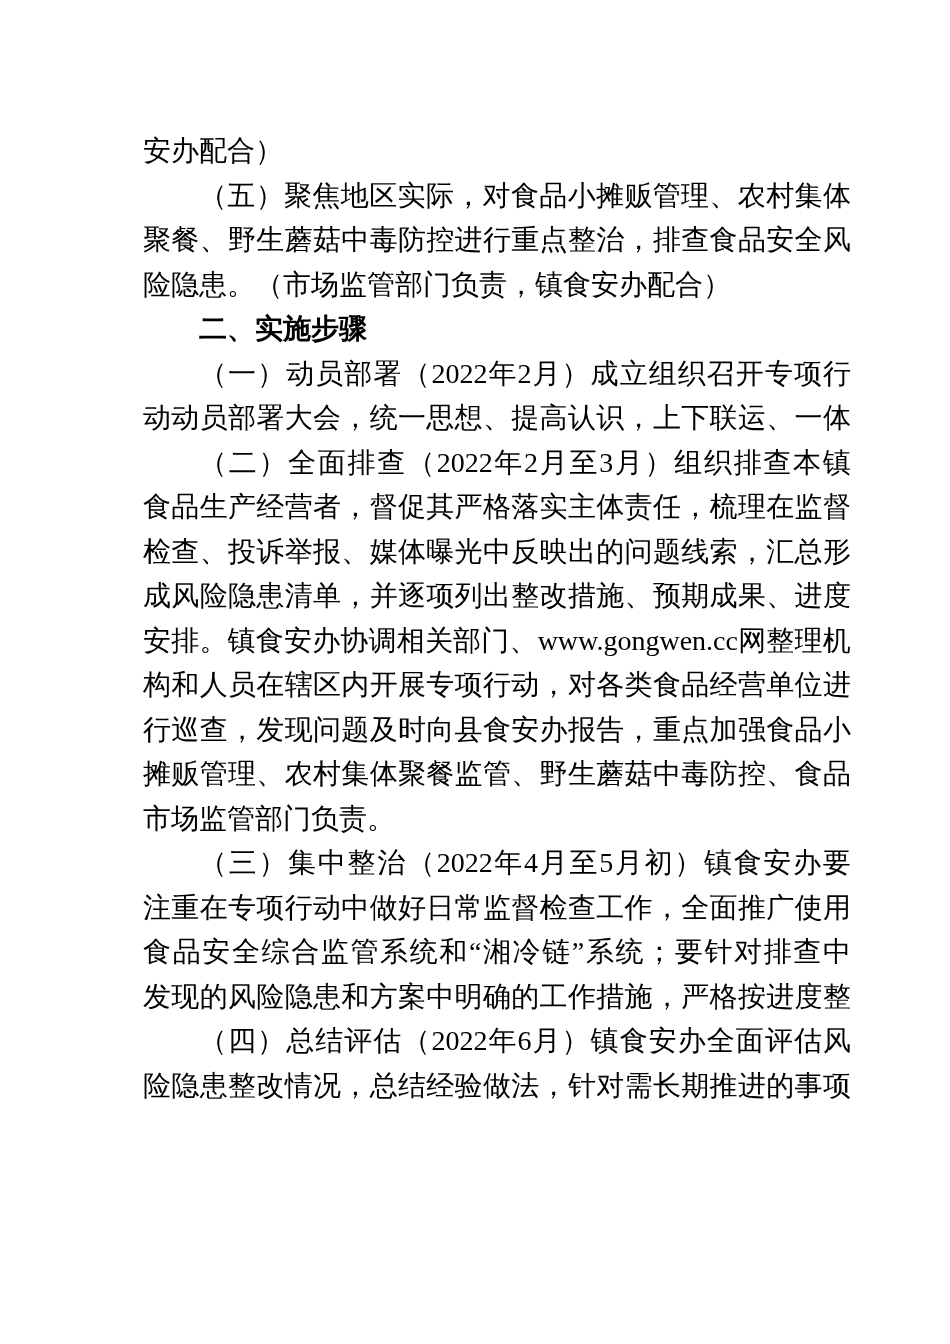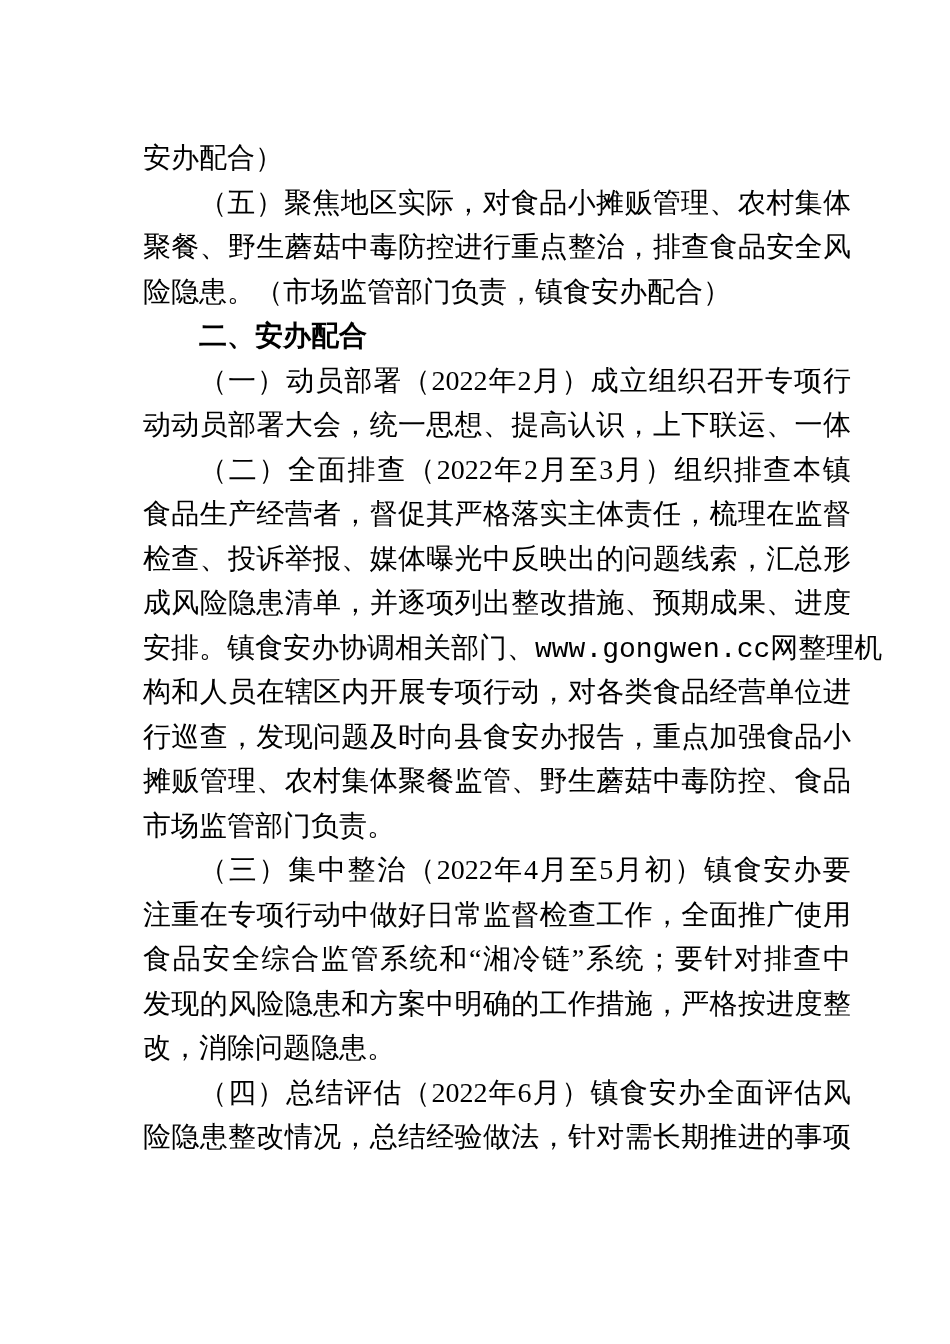--- a/index.html
+++ b/index.html
@@ -13,21 +13,20 @@
     background: #ffffff;
     color: #000000;
     font-family: "Liberation Serif", serif;
     overflow: hidden;
   }
   .content {
     position: absolute;
     left: 143px;
     top: 129px;
     width: 708px;
-    margin-top: 7px;
   }
   .line {
     height: 44.5px;
     line-height: 44.5px;
     font-size: 28px;
     white-space: nowrap;
     color: #000000;
   }
   .line.justify {
     display: flex;
@@ -39,21 +38,21 @@
     padding-left: 56px;
   }
   .line.heading {
     font-family: "Liberation Sans", sans-serif;
     font-weight: bold;
   }
   .line span {
     flex: 0 0 auto;
   }
   .sans {
-    font-family: Liberation Mono, monospace;
+    font-family: Liberation Serif, serif;
   }
 </style>
 </head>
 <body>
 
 <div class="page">
   <div class="content" id="doc-lines">
       <div class="line">安办配合）</div>
       <div class="line justify indent">
         <span>（</span>
@@ -101,21 +100,21 @@
         <span>，</span>
         <span>排</span>
         <span>查</span>
         <span>食</span>
         <span>品</span>
         <span>安</span>
         <span>全</span>
         <span>风</span>
       </div>
       <div class="line">险隐患。（市场监管部门负责，镇食安办配合）</div>
-      <div class="line indent heading">二、安办配合</div>
+      <div class="line indent heading">二、实施步骤</div>
       <div class="line justify indent">
         <span>（</span>
         <span>一</span>
         <span>）</span>
         <span>动</span>
         <span>员</span>
         <span>部</span>
         <span>署</span>
         <span>（</span>
         <span>2022</span>
@@ -466,21 +465,20 @@
         <span>措</span>
         <span>施</span>
         <span>，</span>
         <span>严</span>
         <span>格</span>
         <span>按</span>
         <span>进</span>
         <span>度</span>
         <span>整</span>
       </div>
-      <div class="line">改，消除问题隐患。</div>
       <div class="line justify indent">
         <span>（</span>
         <span>四</span>
         <span>）</span>
         <span>总</span>
         <span>结</span>
         <span>评</span>
         <span>估</span>
         <span>（</span>
         <span>2022</span>

